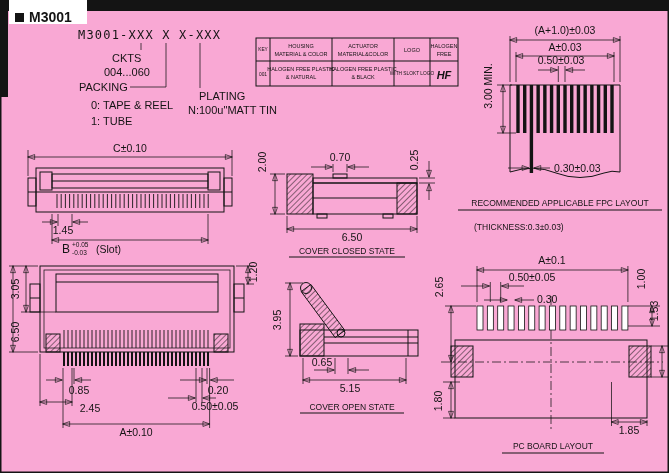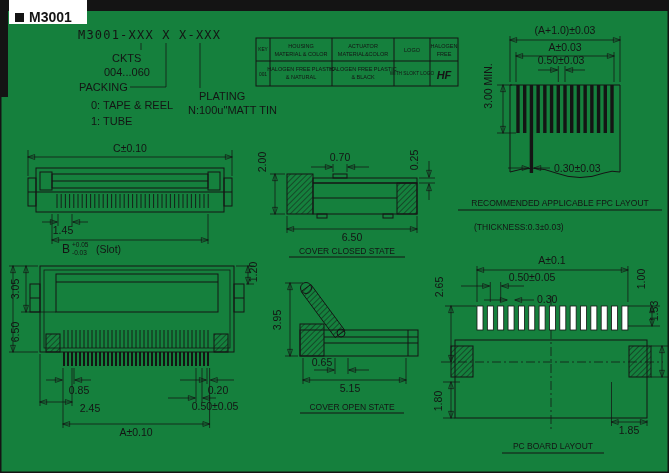--- a/index.html
+++ b/index.html
@@ -1,16 +1,16 @@
 <!DOCTYPE html>
 <html><head>
 <meta charset="utf-8">
 <style>
   html,body{margin:0;padding:0;background:#e8e8e8;}
-  #stage{position:relative;width:669px;height:473px;background:#15803d;overflow:hidden;
+  #stage{position:relative;width:669px;height:473px;background:#f9a8d4;overflow:hidden;
          font-family:"Liberation Sans",sans-serif;}
   svg{display:block;}
   svg line,svg path,svg rect,svg circle,svg polygon{stroke:#141414;stroke-width:1;fill:none;}
   svg text{stroke:none;fill:#141414;font-family:"Liberation Sans",sans-serif;font-size:10.5px;}
   .fb{fill:#141414;stroke:none;}
   .wf{fill:#ffffff;stroke:none;}
   .d{stroke-width:0.75;}
   .ctr{stroke-width:0.75;stroke-dasharray:9 3 2 3;}
   .ht{fill:url(#hh);stroke:#141414;}
   .mid{text-anchor:middle;}

